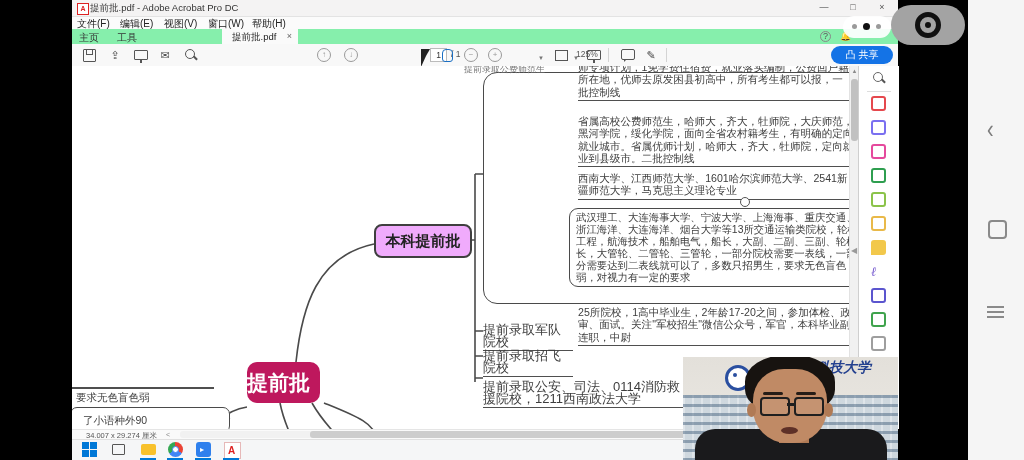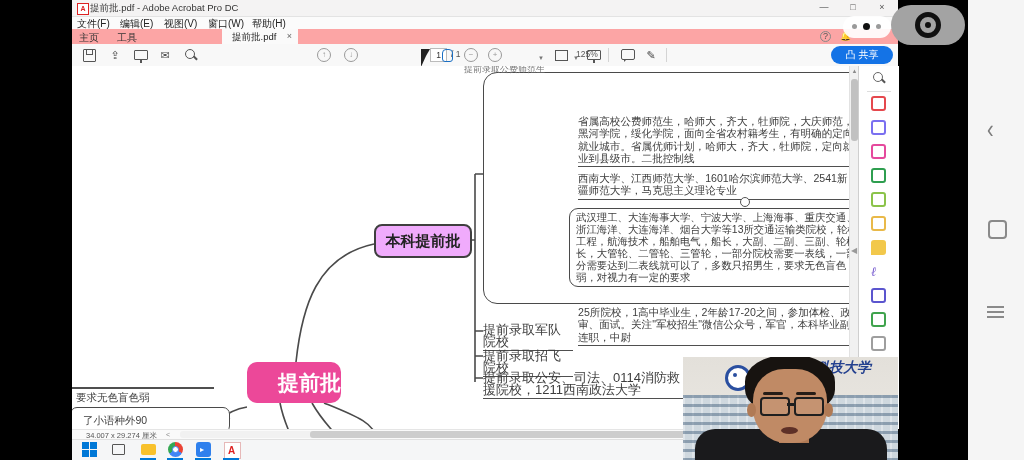--- a/index.html
+++ b/index.html
@@ -8,21 +8,21 @@
   .abs{position:absolute;}
   
   #win{left:72px;top:0;width:826px;height:429px;background:#fff;}
   #titlebar{left:0;top:0;width:100%;height:16px;background:#f4f3f3;border-bottom:1px solid #e3e3e3;}
   #titlebar .title{left:18px;top:2px;font-size:9.5px;color:#333;}
   .pdf-badge{left:5px;top:3px;width:10px;height:10px;background:#fff;border:1px solid #d22;color:#d22;
              font-size:7px;line-height:9px;text-align:center;font-weight:bold;}
   .winbtn{top:1px;width:22px;height:13px;text-align:center;font-size:9px;color:#555;line-height:13px;}
   #menubar{left:0;top:17px;width:100%;height:12px;background:#fbfbfb;font-size:10px;color:#222;}
   #menubar span{position:absolute;top:0;}
-  #tabbar{left:0;top:29px;width:100%;height:15px;background:#fca5a5;font-size:10px;}
+  #tabbar{left:0;top:29px;width:100%;height:15px;background:#86efac;font-size:10px;}
   .tab-static{position:absolute;top:2px;color:#333;}
   #tab-doc{left:150px;top:0;width:76px;height:15px;background:#fafafa;font-size:9.5px;
            padding:2px 0 0 10px;box-sizing:border-box;color:#222;}
   #tab-doc .x{position:absolute;right:6px;top:2px;color:#666;font-size:9px;}
   #toolbar{left:0;top:44px;width:100%;height:22px;background:#f8f8f8;border-bottom:1px solid #c9c9c9;}
   .tbi{position:absolute;top:4px;width:14px;height:14px;color:#4a4a4a;font-size:11px;line-height:14px;text-align:center;}
   .circ{border:1px solid #9a9a9a;border-radius:50%;width:12px;height:12px;line-height:12px;font-size:8px;color:#9a9a9a;}
   .divv{position:absolute;top:4px;width:1px;height:14px;background:#d4d4d4;}
   #pagebox{left:358px;top:4px;width:15px;height:12px;border:1px solid #bbb;background:#fff;
            font-size:8.5px;text-align:center;line-height:12px;color:#333;}
@@ -47,22 +47,22 @@
   
   #doc{left:72px;top:66px;width:777px;height:363px;background:#fff;overflow:hidden;}
   .mnode{position:absolute;font-size:10.6px;line-height:12.3px;color:#3d3d3d;
          border-bottom:1.5px solid #4f4f4f;padding-bottom:2px;}
   .mlabel{position:absolute;font-size:13px;line-height:12px;color:#3d3d3d;border-bottom:1.5px solid #4f4f4f;padding-bottom:2px;}
   #boundary{left:411px;top:6px;width:392px;height:230px;border:1.5px solid #4a4a4a;border-radius:14px;}
   #block4{left:497px;top:142px;width:284px;border:1.5px solid #4a4a4a;border-radius:9px;
           font-size:10.4px;line-height:11.9px;color:#3d3d3d;padding:3px 6px;background:#fff;}
   #node-main{left:302px;top:158px;width:94px;height:30px;background:#f0abfc;border:2px solid #3f3f3f;border-radius:8px;
              font-weight:bold;font-size:15px;text-align:center;line-height:30px;color:#222;}
-  #node-root{left:175px;top:296px;width:94px;height:41px;background:#ec4899;border-radius:10px;
-             color:#fff;font-weight:bold;font-size:21px;text-align:right;line-height:41px;}
+  #node-root{left:175px;top:296px;width:73px;height:41px;background:#be185d;border-radius:10px;
+             color:#fff;font-weight:bold;font-size:21px;text-align:left;line-height:41px;}
   #node-feature{left:89px;top:344px;width:54px;height:30px;background:#fff;border:2px solid #3f3f3f;border-radius:8px;
                 font-weight:bold;font-size:14px;text-align:center;line-height:30px;color:#222;}
   #fragbox{left:-2px;top:341px;width:160px;height:26px;border:1.5px solid #4a4a4a;border-radius:7px;background:#fff;
            font-size:10.5px;color:#3d3d3d;line-height:24px;padding-left:12px;box-sizing:border-box;}
   #frag1{left:4px;top:325px;font-size:10.5px;color:#3d3d3d;}
   #fragline{left:0;top:321px;width:142px;height:1.5px;background:#4f4f4f;}
   #toplabel{left:392px;top:-3px;font-size:9px;color:#777;}
   #b3handle{left:668px;top:131px;width:8px;height:8px;border:1.4px solid #555;border-radius:50%;background:#fff;}
   
   #vscroll{left:849px;top:66px;width:9px;height:363px;background:#f1f1f1;border-left:1px solid #e2e2e2;}
@@ -217,29 +217,30 @@
       <path d="M 240,337 C 249,353 259,363 266,371"></path>
       <path d="M 252,337 C 284,350 303,357 305,374"></path>
       <path d="M 175,341 C 160,343 150,351 144,356"></path>
       <path d="M 158,352 C 140,357 104,359 89,359"></path>
     </g>
   </svg>
 
   <div class="abs" id="boundary"></div>
   <div class="abs" id="toplabel">提前录取公费师范生</div>
 
+  <div class="mnode" style="left:506px;top:-5px;width:274px">师专项计划，1免学费住宿费，就业落实编制，公费回户籍所在地，优师去原发困县初高中，所有考生都可以报，一批控制线</div>
   <div class="mnode" style="left:506px;top:49px;width:276px">省属高校公费师范生，哈师大，齐大，牡师院，大庆师范，黑河学院，绥化学院，面向全省农村籍考生，有明确的定向就业城市。省属优师计划，哈师大，齐大，牡师院，定向就业到县级市。二批控制线</div>
   <div class="mnode" style="left:506px;top:106px;width:276px">西南大学、江西师范大学、1601哈尔滨师范大学、2541新疆师范大学，马克思主义理论专业</div>
   <div class="abs" id="b3handle"></div>
   <div class="abs" id="block4">武汉理工、大连海事大学、宁波大学、上海海事、重庆交通、浙江海洋、大连海洋、烟台大学等13所交通运输类院校，轮机工程，航海技术，船舶电气，船长，大副、二副、三副、轮机长，大管轮、二管轮、三管轮，一部分院校需要一表线，一部分需要达到二表线就可以了，多数只招男生，要求无色盲色弱，对视力有一定的要求</div>
   <div class="mnode" style="left:506px;top:240px;width:274px">25所院校，1高中毕业生，2年龄17-20之间，参加体检、政审、面试。关注"军校招生"微信公众号，军官，本科毕业副连职，中尉</div>
 
   <div class="mlabel" style="left:411px;top:258px;width:90px">提前录取军队院校</div>
   <div class="mlabel" style="left:411px;top:284px;width:90px">提前录取招飞院校</div>
-  <div class="mlabel" style="left:411px;top:306px;width:206px">提前录取公安、司法、0114消防救援院校，1211西南政法大学</div>
+  <div class="mlabel" style="left:411px;top:315px;width:206px">提前录取公安、司法、0114消防救援院校，1211西南政法大学</div>
 
   <div class="abs" id="node-main">本科提前批</div>
   <div class="abs" id="node-root">提前批</div>
   <div class="abs" id="node-feature">特点</div>
 
   <div class="abs" id="fragline"></div>
   <div class="abs" id="frag1">要求无色盲色弱</div>
   <div class="abs" id="fragbox">了小语种外90</div>
 </div>
 

